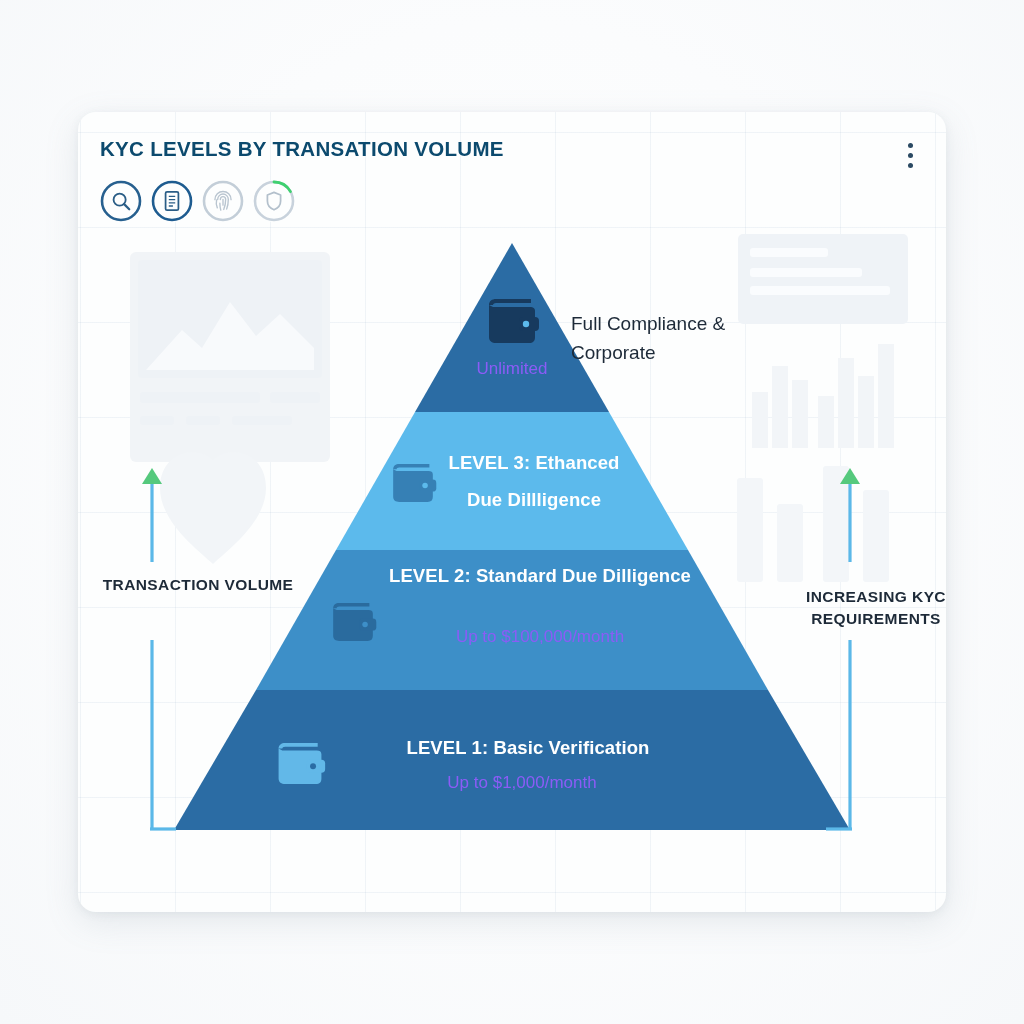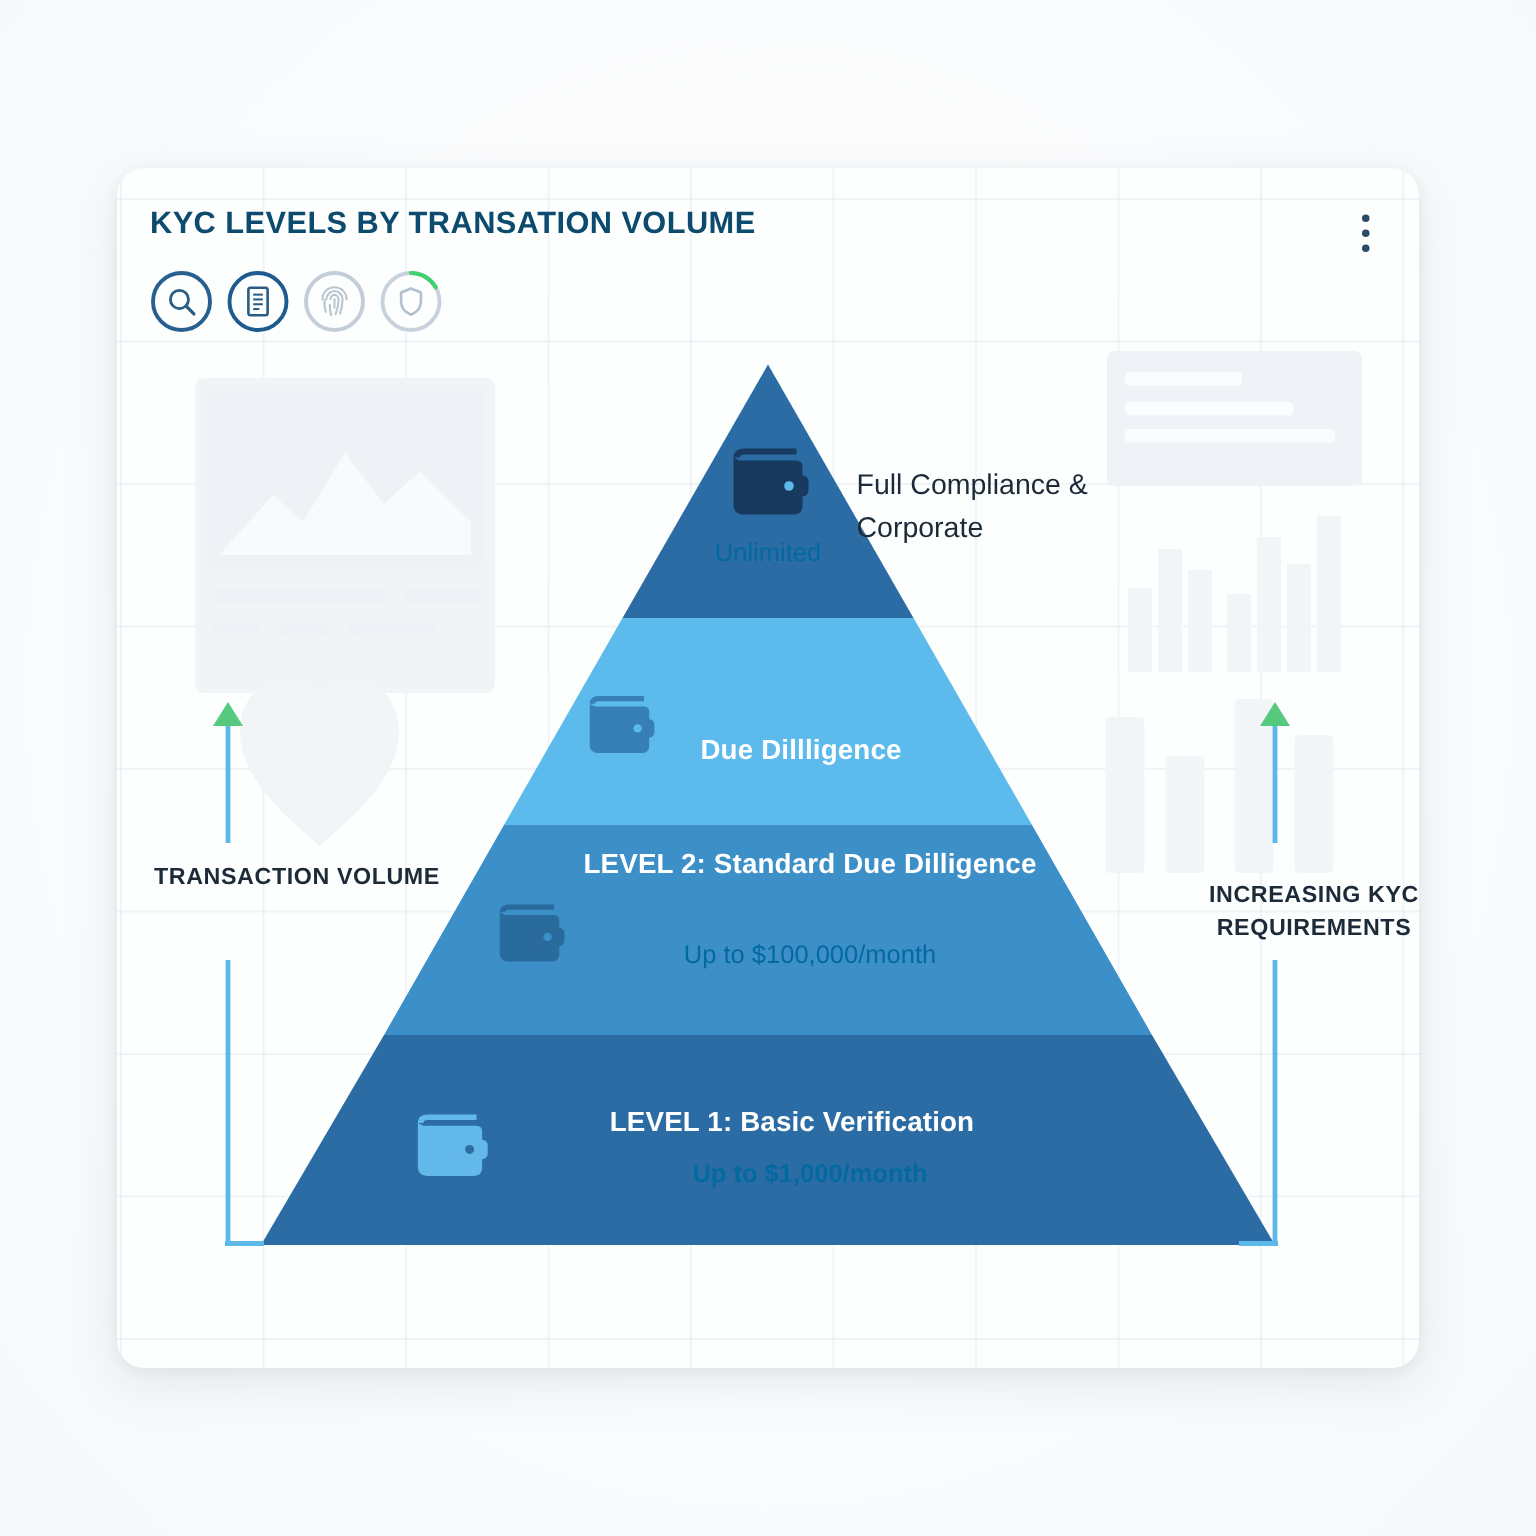--- a/index.html
+++ b/index.html
@@ -93,21 +93,21 @@
   #pyramid { position:absolute; left:0; top:0; }
 
   .tier-text {
     position:absolute;
     text-align:center;
     color:#ffffff;
     pointer-events:none;
     white-space:nowrap;
   }
   .tier-title { font-size:18.5px; font-weight:bold; letter-spacing:0.1px; }
-  .tier-sub   { font-size:17px; font-weight:normal; color:#0369a1; }
+  .tier-sub   { font-size:17px; font-weight:normal; color:#8b5cf6; }
 
   .tier-icon { position:absolute; pointer-events:none; }
 
   
   #top-label {
     position:absolute;
     left:493px; top:181px;
     width:210px;
     font-size:19px; line-height:1.55;
     color:#1d2a38;
@@ -258,39 +258,40 @@
       <div class="tier-text tier-sub" style="left:334px; top:247px; width:200px;">Unlimited</div>
 
       <div id="top-label">Full Compliance &amp; Corporate</div>
 
       <svg class="tier-icon" style="left:310px; top:348px;" width="50" height="46" viewBox="0 0 58 52">
         <path d="M6 10 C6 6 9 4 13 4 L48 4 L48 8 L13 8 C11 8 10 9 10 10 Z" fill="#3680b5"></path>
         <path d="M6 10 L6 42 C6 46 9 48 13 48 L46 48 C50 48 52 46 52 42 L52 16 C52 13 50 12 47 12 L10 12 Z" fill="#3680b5"></path>
         <rect x="36" y="22" width="20" height="14" rx="4" fill="#3680b5"></rect>
         <circle cx="43" cy="29" r="3.2" fill="#5cbaec"></circle>
       </svg>
+      <div class="tier-text tier-title" style="left:296px; top:340px; width:320px;">LEVEL 3: Ethanced</div>
       <div class="tier-text tier-title" style="left:296px; top:377px; width:320px;">Due Dillligence</div>
 
       <svg class="tier-icon" style="left:250px; top:487px;" width="50" height="46" viewBox="0 0 58 52">
         <path d="M6 10 C6 6 9 4 13 4 L48 4 L48 8 L13 8 C11 8 10 9 10 10 Z" fill="#2a6b9e"></path>
         <path d="M6 10 L6 42 C6 46 9 48 13 48 L46 48 C50 48 52 46 52 42 L52 16 C52 13 50 12 47 12 L10 12 Z" fill="#2a6b9e"></path>
         <rect x="36" y="22" width="20" height="14" rx="4" fill="#2a6b9e"></rect>
         <circle cx="43" cy="29" r="3.2" fill="#3d8fc8"></circle>
       </svg>
       <div class="tier-text tier-title" style="left:252px; top:453px; width:420px;">LEVEL 2: Standard Due Dilligence</div>
       <div class="tier-text tier-sub" style="left:252px; top:515px; width:420px;">Up to $100,000/month</div>
 
       <svg class="tier-icon" style="left:195px; top:627px;" width="54" height="49" viewBox="0 0 58 52">
         <path d="M6 10 C6 6 9 4 13 4 L48 4 L48 8 L13 8 C11 8 10 9 10 10 Z" fill="#62b8e8"></path>
         <path d="M6 10 L6 42 C6 46 9 48 13 48 L46 48 C50 48 52 46 52 42 L52 16 C52 13 50 12 47 12 L10 12 Z" fill="#62b8e8"></path>
         <rect x="36" y="22" width="20" height="14" rx="4" fill="#62b8e8"></rect>
         <circle cx="43" cy="29" r="3.2" fill="#2b6ca4"></circle>
       </svg>
       <div class="tier-text tier-title" style="left:255px; top:625px; width:390px;">LEVEL 1: Basic Verification</div>
-      <div class="tier-text tier-sub" style="left:267px; top:661px; width:390px;font-weight:bold;">Up to $1,000/month</div>
+      <div class="tier-text tier-sub" style="left:249px; top:661px; width:390px;">Up to $1,000/month</div>
 
     </div>
 
     <svg class="axis-svg" style="left:48px; top:340px;" width="50" height="390">
 
       <line x1="26" y1="110" x2="26" y2="30" stroke="#5bb8e8" stroke-width="3.2"></line>
       <path d="M26 16 L36 32 L16 32 Z" fill="#55c97d"></path>
 
       <line x1="26" y1="188" x2="26" y2="378" stroke="#5bb8e8" stroke-width="3.2"></line>
       <line x1="24" y1="377" x2="50" y2="377" stroke="#5bb8e8" stroke-width="3.2"></line>

